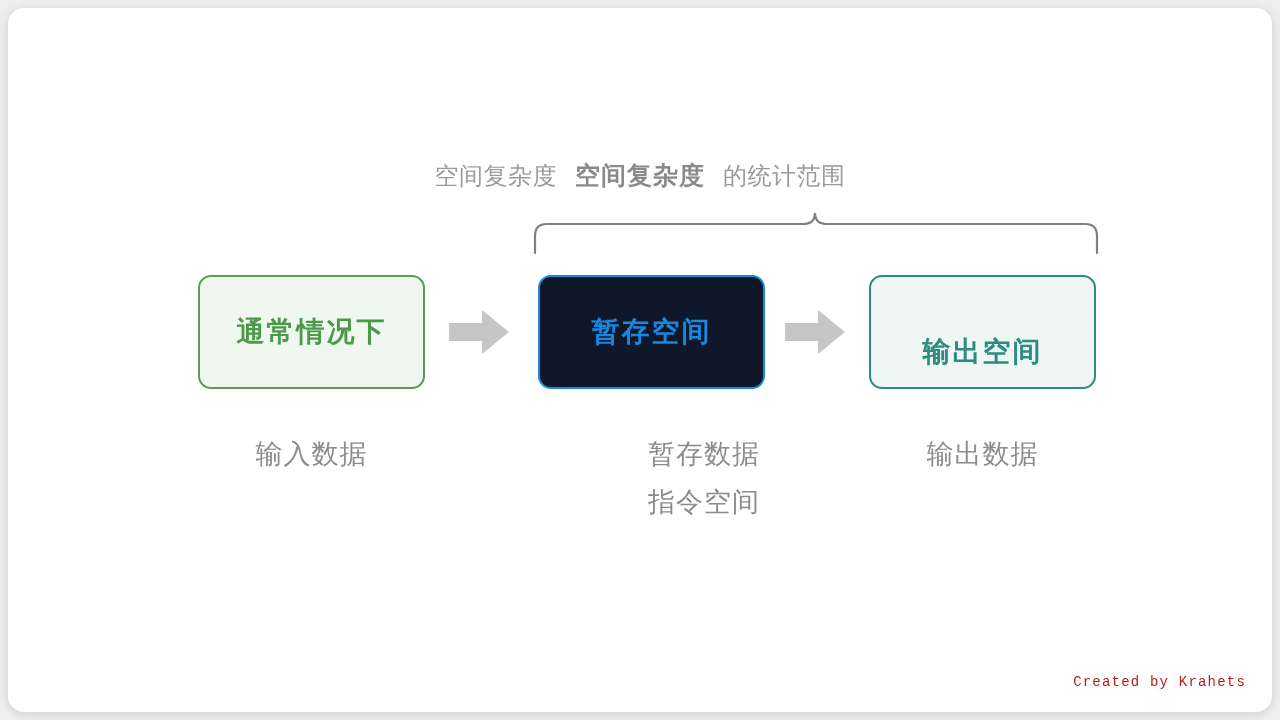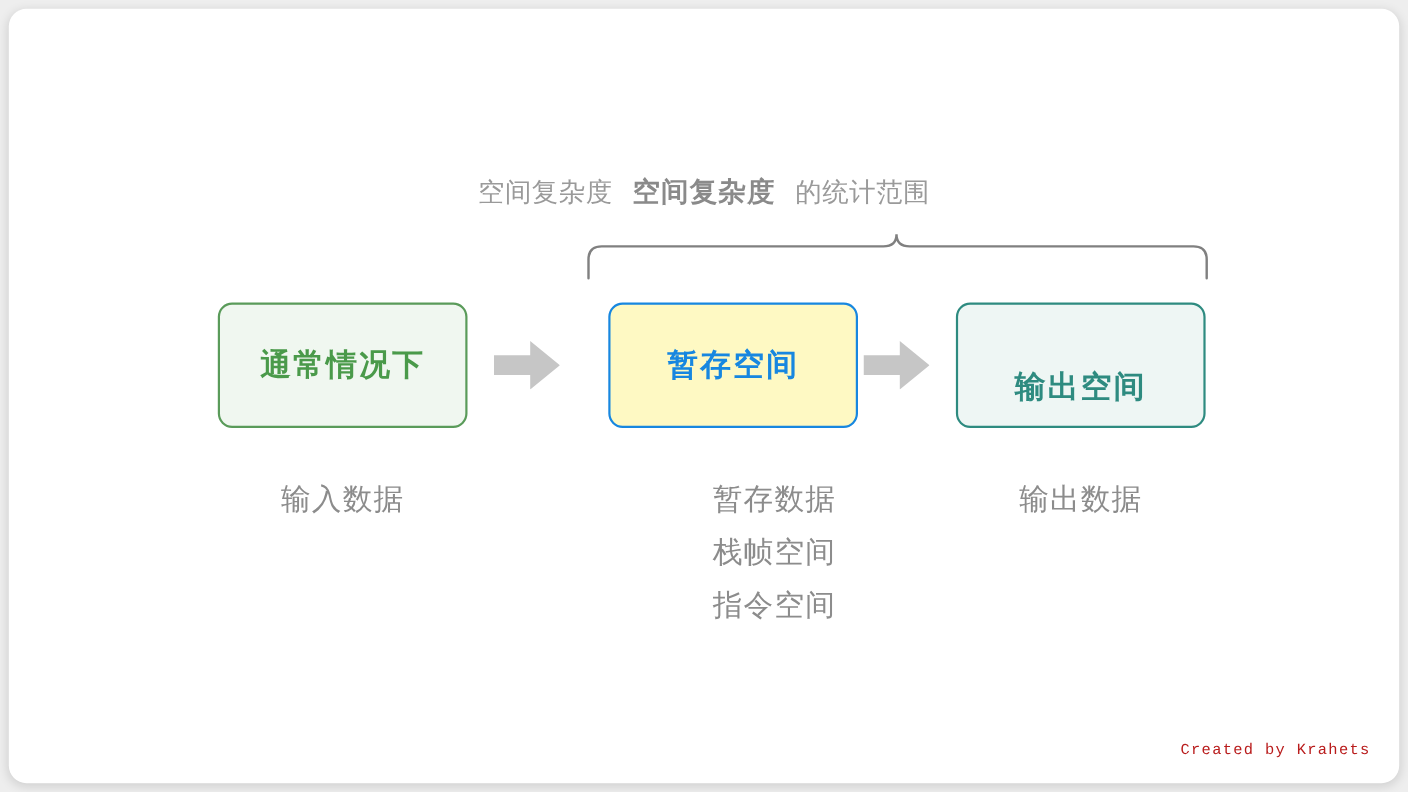--- a/index.html
+++ b/index.html
@@ -72,21 +72,21 @@
   }
   .box-label {
     font-size: 28px;
     font-weight: bold;
     letter-spacing: 2px;
   }
 
   #box-input  { left: 190px; background: #f0f7f0; border-color: #5a9b5a; }
   #box-input .box-label  { color: #4a9a4a; }
 
-  #box-temp   { left: 545px; background: #fef9c3; border-color: #1787e0; }
+  #box-temp   { left: 530px; background: #0f172a; border-color: #1787e0; }
   #box-temp .box-label   { color: #1787e0; }
 
   #box-output { left: 861px; background: #eef6f4; border-color: #2e8b80; }
   #box-output .box-label { color: #2e8b80; margin-top: 40px; }
 
   
   .arrow {
     position: absolute;
     top: 302px;
     width: 60px;
@@ -166,21 +166,20 @@
   <div class="box" id="box-output">
     <span class="box-label">输出空间</span>
   </div>
 
   <div class="caption-col" id="caption-input">
     <div class="caption-line">输入数据</div>
   </div>
 
   <div class="caption-col" id="caption-temp">
     <div class="caption-line">暂存数据</div>
-    <div class="caption-line">栈帧空间</div>
     <div class="caption-line">指令空间</div>
   </div>
 
   <div class="caption-col" id="caption-output">
     <div class="caption-line">输出数据</div>
   </div>
 
   <div id="watermark">Created by Krahets</div>
 
 </div>

